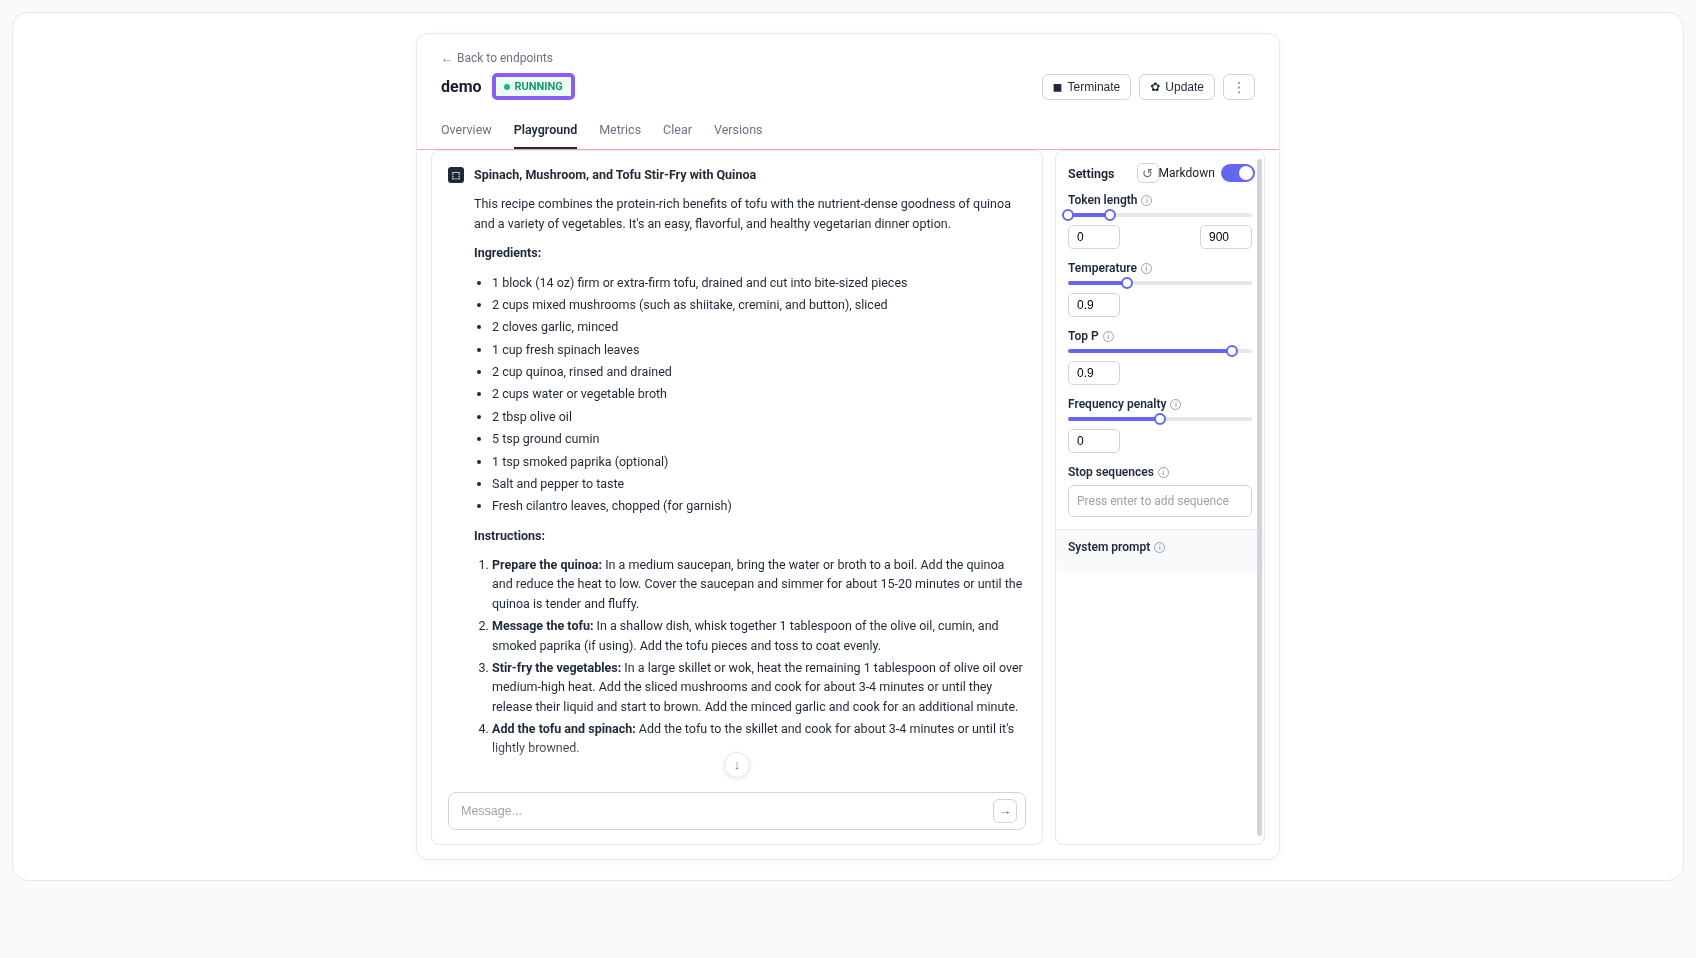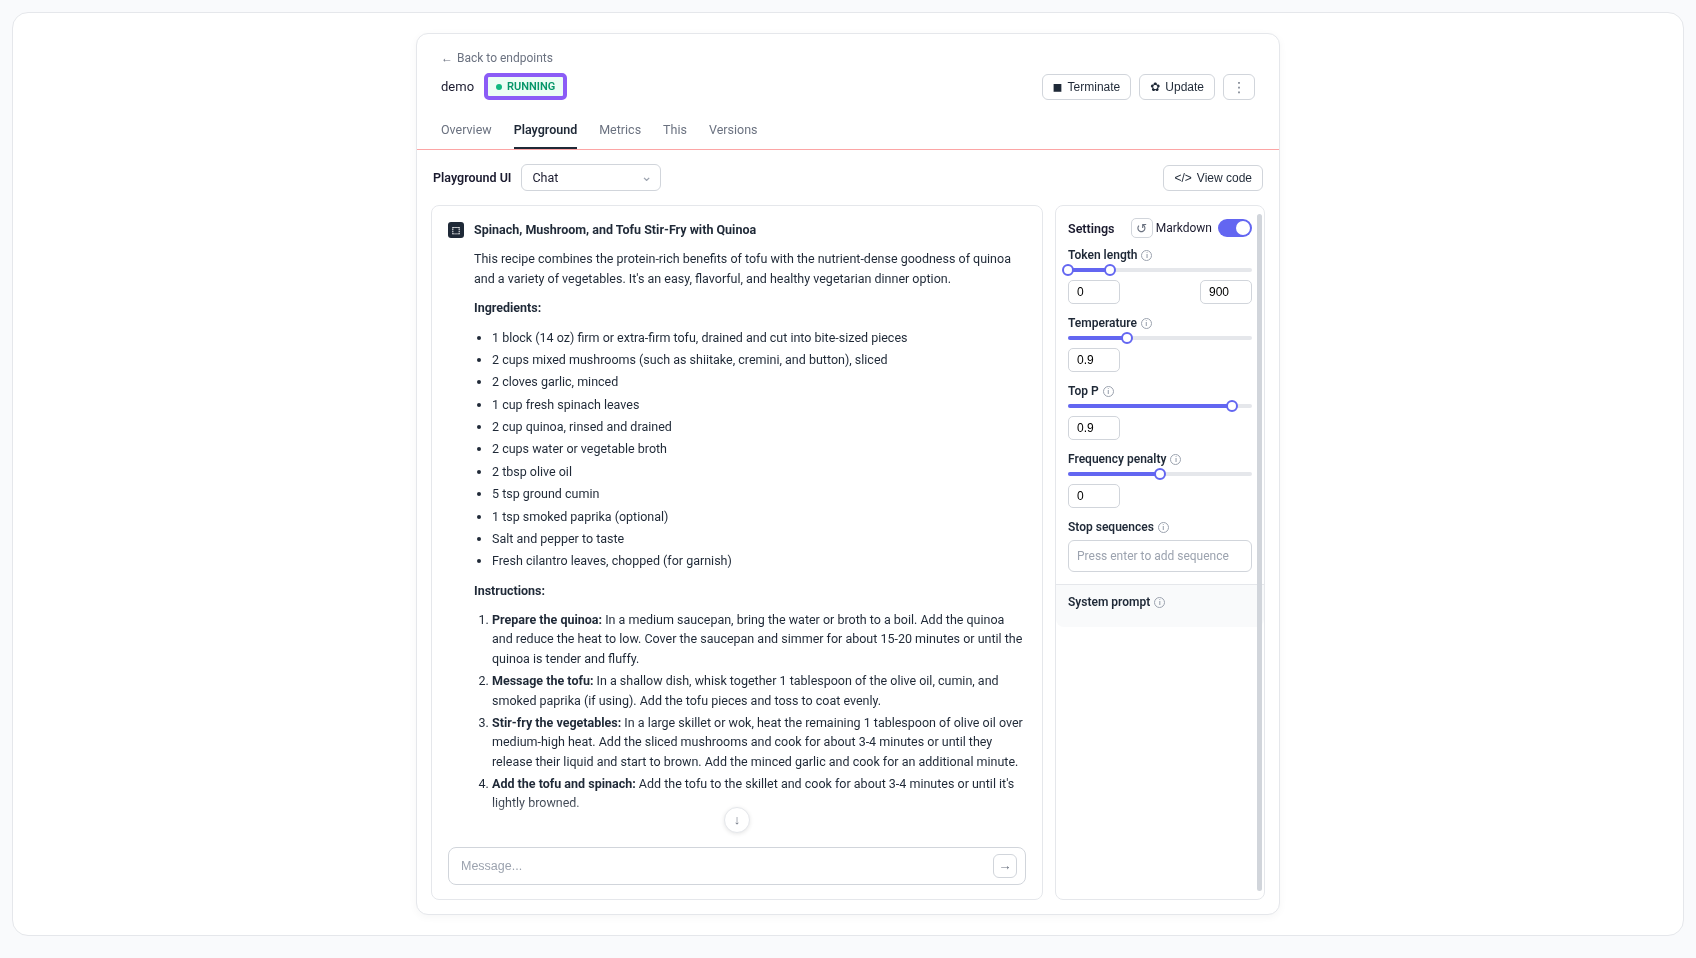--- a/index.html
+++ b/index.html
@@ -3,21 +3,21 @@
 <meta charset="utf-8">
 <style>
 * { margin: 0; padding: 0; box-sizing: border-box; }
 body { font-family: -apple-system, BlinkMacSystemFont, "Segoe UI", Roboto, sans-serif; background: #f9fafc; color: #1a1a2e; font-size: 13px; }
 .outer-frame { background: #fff; border: 1px solid #e5e7eb; border-radius: 16px; margin: 12px; padding: 20px; min-height: 790px; display: flex; align-items: flex-start; justify-content: center; }
 .app-card { background: #fff; border: 1px solid #e5e7eb; border-radius: 12px; width: 864px; overflow: hidden; box-shadow: 0 2px 8px rgba(0,0,0,0.04); }
 .app-header { padding: 16px 24px 0 24px; }
 .back-link { color: #6b7280; font-size: 12px; text-decoration: none; display: inline-flex; align-items: center; gap: 4px; }
 .title-row { display: flex; align-items: center; justify-content: space-between; margin-top: 8px; }
 .title-left { display: flex; align-items: center; gap: 10px; }
-.page-title { font-size: 13px; font-weight: 400; }
+.page-title { font-size: 16px; font-weight: 700; }
 .status-badge { border: 4px solid #8b5cf6; background: #ecfdf5; color: #059669; font-size: 11px; font-weight: 600; padding: 3px 8px; border-radius: 5px; display: inline-flex; align-items: center; gap: 5px; }
 .status-badge::before { content: ""; width: 6px; height: 6px; background: #10b981; border-radius: 50%; }
 .title-actions { display: flex; gap: 8px; align-items: center; }
 .btn { background: #fff; border: 1px solid #d1d5db; border-radius: 6px; padding: 5px 10px; font-size: 12px; cursor: pointer; display: inline-flex; align-items: center; gap: 5px; color: #1f2937; }
 .btn-icon-only { padding: 5px 8px; }
 .tabs { display: flex; gap: 22px; border-bottom: 1px solid #fca5a5; margin-top: 14px; padding: 0 24px; }
 .tab { color: #6b7280; font-size: 12.5px; padding: 8px 0 10px 0; cursor: pointer; border-bottom: 2px solid transparent; }
 .tab.active { color: #1f2937; font-weight: 600; border-bottom-color: #1f2937; }
 .toolbar-row { display: flex; align-items: center; justify-content: space-between; padding: 14px 16px; }
 .toolbar-left { display: flex; align-items: center; gap: 10px; }
@@ -95,36 +95,24 @@
             <span class="dots">⋮</span>
           </button>
         </div>
       </div>
     </div>
 
     <div class="tabs">
       <div class="tab">Overview</div>
       <div class="tab active">Playground</div>
       <div class="tab">Metrics</div>
-      <div class="tab">This</div>
+      <div class="tab">Clear</div>
       <div class="tab">Versions</div>
     </div>
 
-    <div class="toolbar-row">
-      <div class="toolbar-left">
-        <span style="font-size:12.5px;font-weight:600;">Playground UI</span>
-        <div class="dropdown">
-          <span>Chat</span>
-        </div>
-      </div>
-      <button class="btn">
-        <span>&lt;/&gt;</span>
-        <span>View code</span>
-      </button>
-    </div>
 
     <div class="main-cols">
 
       <div class="chat-panel">
         <div class="chat-body">
 
           <div class="assistant-row">
             <div class="logo-sq">⬚</div>
             <div class="assistant-content">
               <h4>Spinach, Mushroom, and Tofu Stir-Fry with Quinoa</h4>
@@ -163,21 +151,21 @@
             <button class="send-btn">
               <span>→</span>
             </button>
           </div>
         </div>
       </div>
 
       <div class="settings-panel">
         <div class="scrollbar-fake"></div>
         <div class="settings-row">
-          <div style="display:flex;align-items:center;gap:16px;">
+          <div style="display:flex;align-items:center;gap:22px;">
             <span class="settings-label">Settings</span>
             <button class="undo-btn">
               <span>↺</span>
             </button>
           </div>
           <div style="display:flex;align-items:center;gap:6px;">
             <span style="font-size:12px;">Markdown</span>
             <div class="toggle"></div>
           </div>
         </div>

